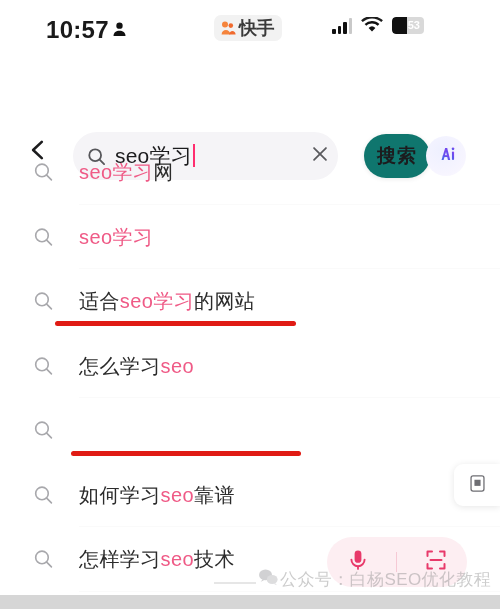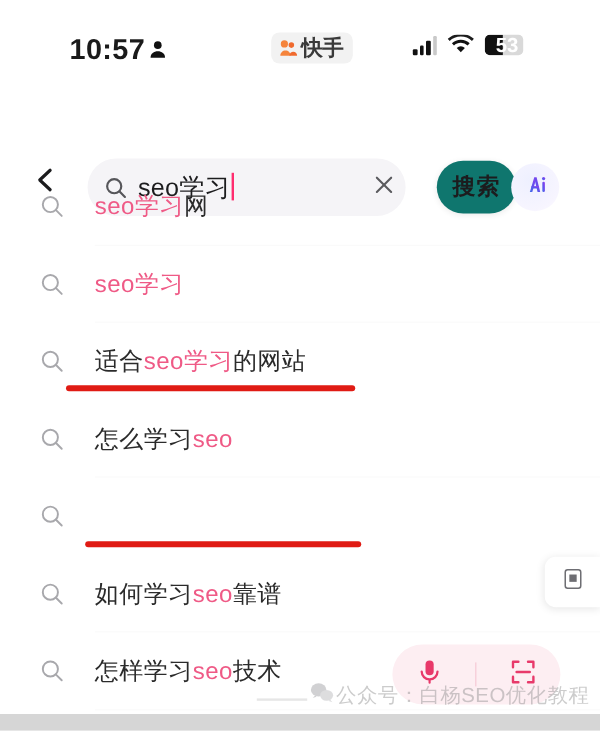--- a/index.html
+++ b/index.html
@@ -6,22 +6,22 @@
   html, body {
     width:500px; height:609px;
     background:#ffffff;
     font-family:"Liberation Sans","DejaVu Sans",sans-serif;
     overflow:hidden;
   }
   .phone { position:relative; width:500px; height:609px; background:#fff; }
 
   
   .statusbar {
-    position:absolute; top:0; left:12px; width:442px; height:58px;
-    display:flex; align-items:center;margin-top:12px;
+    position:absolute; top:0; left:0; width:442px; height:58px;
+    display:flex; align-items:center;
   }
   .sb-time {
     position:absolute; left:46px; top:16px;
     font-size:24px; font-weight:700; color:#1a1a1a;
     letter-spacing:0.3px;
   }
   .sb-person {
     position:absolute; left:112px; top:21px;
     width:15px; height:16px;
   }
@@ -45,21 +45,21 @@
   .batt {
     position:relative; width:32px; height:17px;
     border-radius:4px; background:#d9d9d9; overflow:hidden;
   }
   .batt-fill {
     position:absolute; left:0; top:0; bottom:0; width:15px;
     background:#111; border-radius:4px 0 0 4px;
   }
   .batt-num {
     position:absolute; right:4px; top:0; line-height:17px;
-    font-size:17px; font-weight:700; color:#fff;
+    font-size:11px; font-weight:700; color:#fff;
   }
 
   
   .header {
     position:absolute; top:58px; left:0; width:500px; height:78px;
     display:flex; align-items:center;
   }
   .back {
     position:absolute; left:22px; top:78px;
     width:32px; height:32px; display:flex; align-items:center; justify-content:center;

